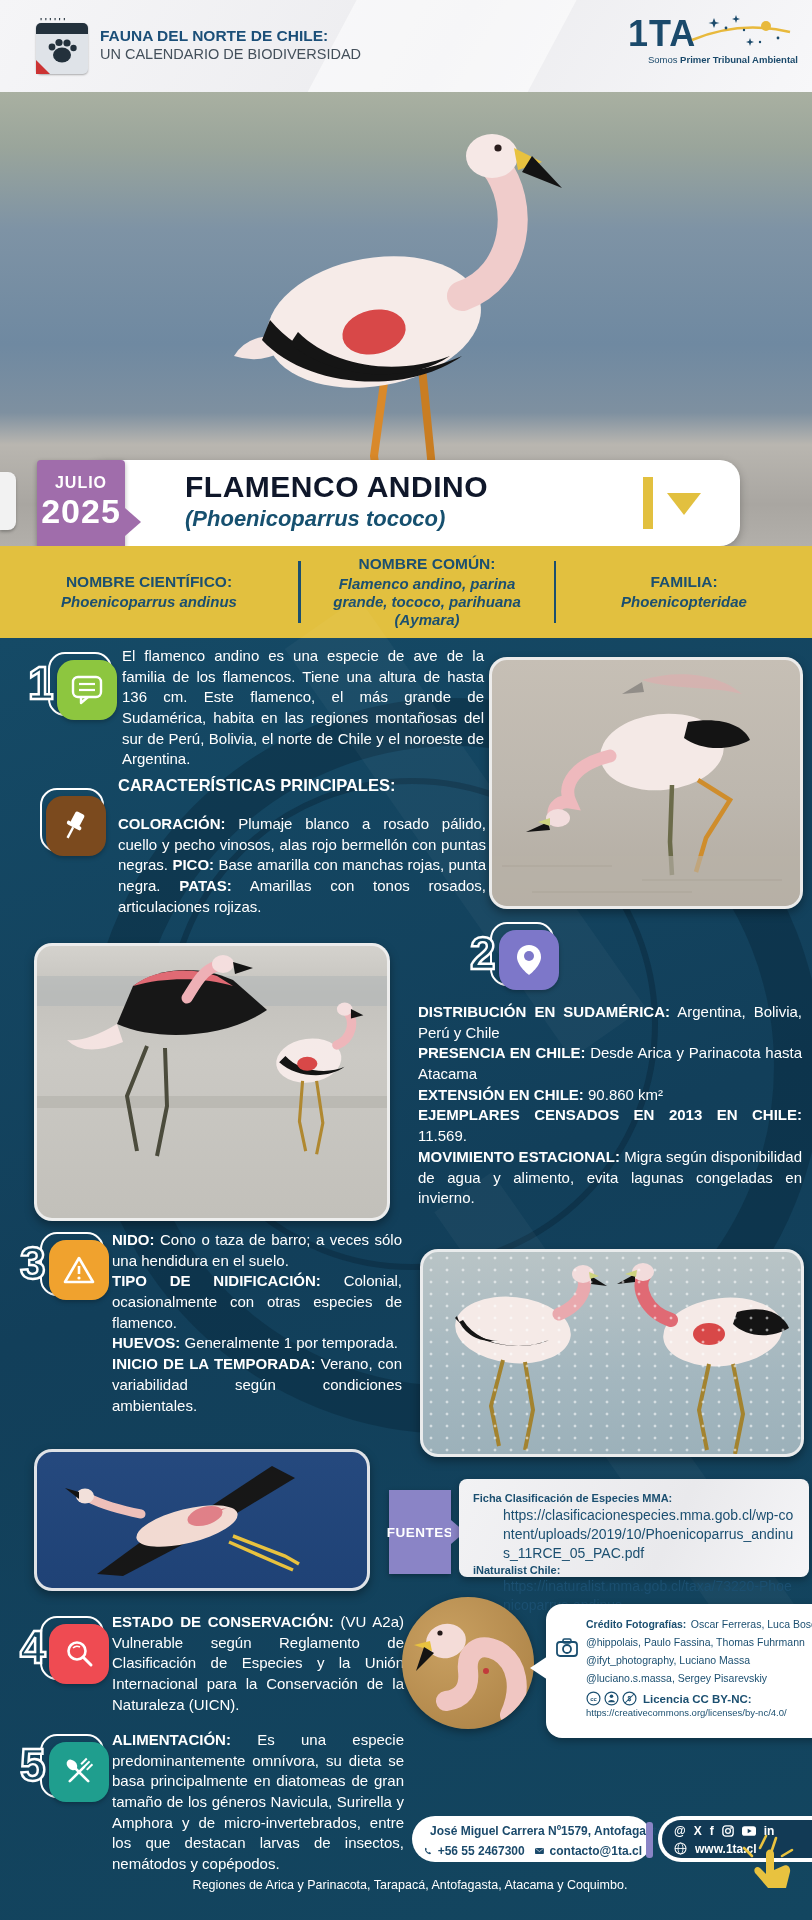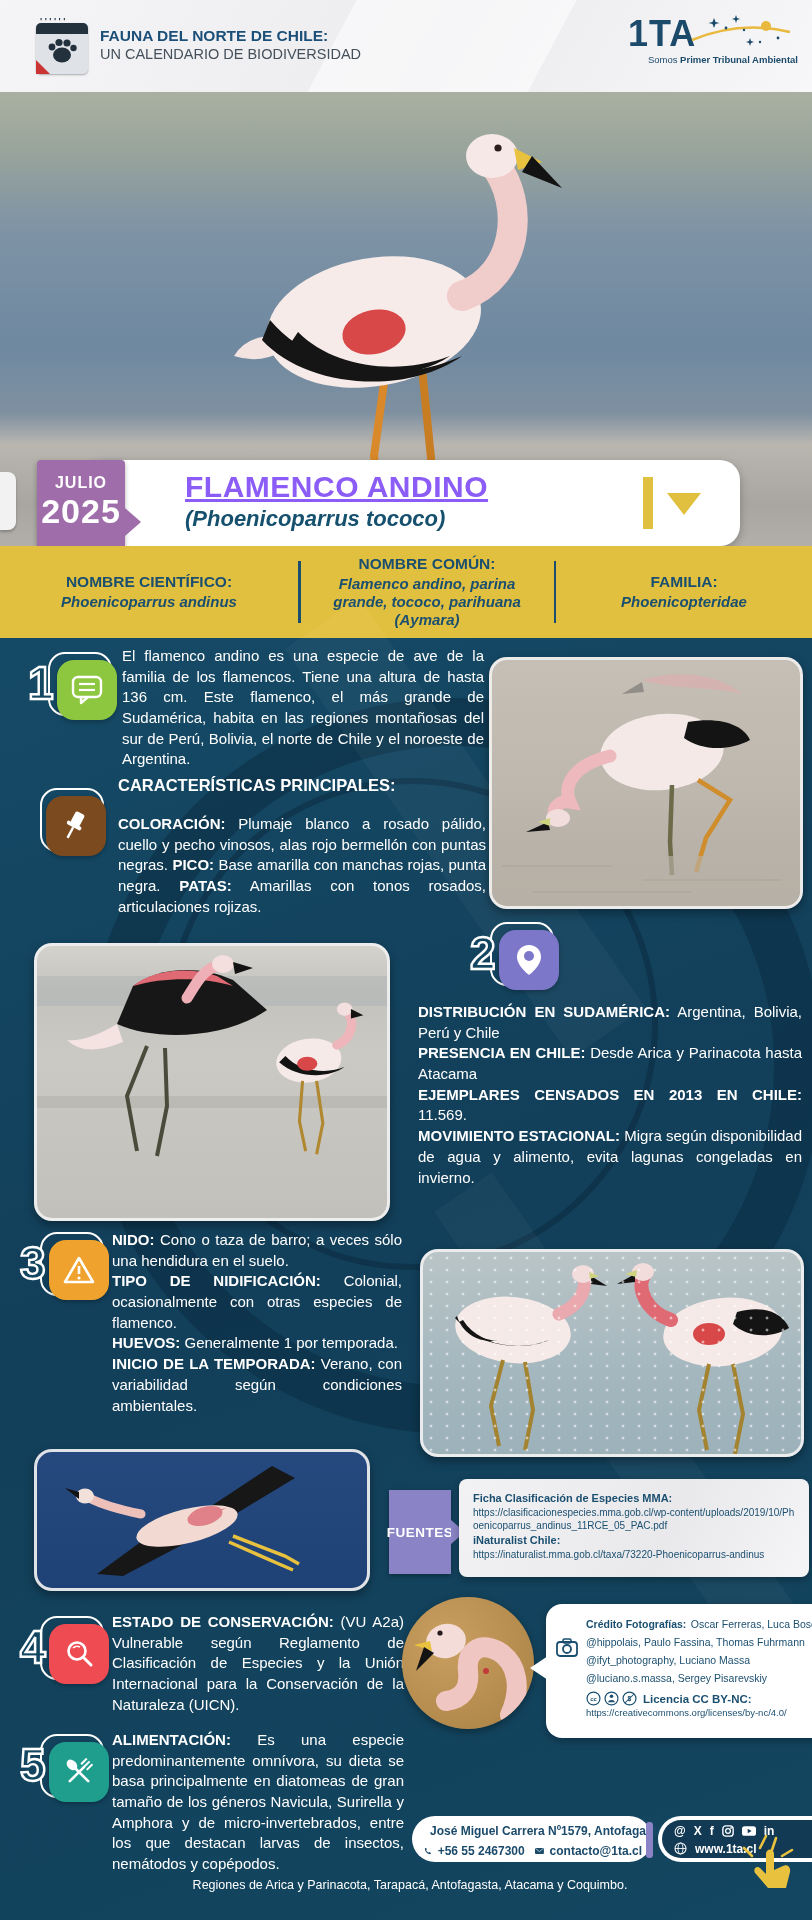--- a/index.html
+++ b/index.html
@@ -26,21 +26,21 @@
   .tag b{font-weight:800;}
 
   
   .hero{left:0;top:92px;width:812px;height:458px;
     background:linear-gradient(#a9b0a1 0%,#9aa59b 12%,#7e93a5 30%,#6f89a1 55%,#7e90a0 70%,#b9b6b0 77%,#a9a6a1 90%,#b3b0ab 100%);}
   .hero svg{position:absolute;left:150px;top:20px;}
 
   
   .left-tab{left:0;top:472px;width:16px;height:58px;background:#f2f2f2;border-radius:0 8px 8px 0;box-shadow:0 2px 3px rgba(0,0,0,.25);}
   .title-card{left:85px;top:460px;width:655px;height:86px;background:#fff;border-radius:20px;box-shadow:0 3px 8px rgba(0,0,0,.25);}
-  .sp-title{position:absolute;left:100px;top:10px;color:#8b5cf6;font-size:30px;font-weight:800;letter-spacing:.5px;text-decoration:underline;}
+  .sp-title{position:absolute;left:100px;top:10px;color:#0f172a;font-size:30px;font-weight:800;letter-spacing:.5px;}
   .sp-sci{position:absolute;left:100px;top:46px;color:#16506f;font-size:22px;font-style:italic;font-weight:600;}
   .ybar{position:absolute;left:558px;top:17px;width:10px;height:52px;background:#e2c03f;}
   .ytri{position:absolute;left:582px;top:33px;width:0;height:0;border-left:17px solid transparent;border-right:17px solid transparent;border-top:22px solid #e2c03f;}
   .month-badge{left:37px;top:460px;width:88px;height:116px;background:#a06dab;border-radius:4px;color:#fff;text-align:center;box-shadow:0 2px 5px rgba(0,0,0,.3);}
   .month-badge:after{content:"";position:absolute;right:-16px;top:48px;border-top:14px solid transparent;border-bottom:14px solid transparent;border-left:16px solid #a06dab;}
   .mb-month{margin-top:14px;font-weight:800;font-size:16px;letter-spacing:1px;}
   .mb-year{font-weight:800;font-size:34px;letter-spacing:1px;}
 
   
   .info-band{left:0;top:546px;width:812px;height:92px;background:#e2c03f;display:flex;align-items:center;}
@@ -73,21 +73,21 @@
   .ph2{background:linear-gradient(#d4d2cd 0%,#c4c2bd 18%,#cbc9c4 40%,#c2c0ba 100%);}
   .ph3{background:linear-gradient(#b9c4c6 0%,#a4b7bf 60%,#9cb1ba 100%);}
   .ph3 .sparkle{position:absolute;inset:0;background-image:radial-gradient(circle,rgba(255,255,255,.55) 1px,transparent 1.8px);background-size:16px 12px;}
   .phfly{background:linear-gradient(#25497e 0%,#1f4276 100%);}
 
   
   .fuentes-badge{position:absolute;background:#8a84c6;color:#fff;font-weight:800;font-size:13.5px;display:flex;align-items:center;justify-content:center;letter-spacing:.5px;box-shadow:0 2px 5px rgba(0,0,0,.3);}
   .fuentes-badge:after{content:"";position:absolute;right:-14px;top:50%;margin-top:-12px;border-top:12px solid transparent;border-bottom:12px solid transparent;border-left:14px solid #8a84c6;}
   .src-box{position:absolute;background:linear-gradient(115deg,#f2f2f4 0%,#e9e9ec 60%,#f5f5f7 100%);border-radius:8px;padding:12px 14px;color:#1b4f70;box-shadow:0 3px 7px rgba(0,0,0,.3);}
   .src-box .slbl{font-weight:800;font-size:11px;line-height:1.35;}
-  .src-box .surl{font-size:10px;line-height:1.35;word-break:break-all;}
+  .src-box .surl{font-size:14px;line-height:1.35;word-break:break-all;margin-left:30px;}
 
   
   .cred-circle{position:absolute;width:132px;height:132px;border-radius:50%;background:radial-gradient(circle at 35% 35%,#c9a061,#a97f43);overflow:hidden;box-shadow:0 3px 8px rgba(0,0,0,.35);}
   .bubble{position:absolute;background:#fff;border-radius:16px;padding:10px 12px 8px 40px;color:#1b4f70;box-shadow:0 3px 8px rgba(0,0,0,.3);}
   .bubble:before{content:"";position:absolute;left:-16px;top:52px;border-top:12px solid transparent;border-bottom:12px solid transparent;border-right:18px solid #fff;}
   .bubble .cam{position:absolute;left:10px;top:34px;}
   .cred-lbl{font-weight:800;font-size:10.5px;}
   .cred-names{font-size:10.5px;line-height:1.3;}
   .lic-row{display:flex;align-items:center;gap:3px;margin-top:5px;}
   .lic-lbl{font-weight:800;font-size:11.5px;margin-left:3px;}
@@ -285,20 +285,21 @@
       <span class="chip" style="background:#7d77c9;">
         <svg width="28" height="34" viewBox="0 0 28 34">
             <path d="M14 2 C7 2 2 7 2 14 C2 23 14 32 14 32 C14 32 26 23 26 14 C26 7 21 2 14 2 Z" fill="#fff"></path>
             <circle cx="14" cy="13" r="5" fill="#7d77c9"></circle>
           </svg>
       </span>
     </div>
     <div class="txt" style="left:418px;top:364px;width:384px;">
       <p><span class="lbl">DISTRIBUCIÓN EN SUDAMÉRICA:</span> <span>Argentina, Bolivia,  Perú y Chile</span></p>
       <p><span class="lbl">PRESENCIA EN CHILE:</span> <span>Desde Arica y Parinacota hasta Atacama</span></p>
+      <p><span class="lbl">EXTENSIÓN EN CHILE:</span> <span>90.860 km²</span></p>
       <p><span class="lbl">EJEMPLARES CENSADOS EN 2013 EN CHILE:</span> <span>11.569.</span></p>
       <p><span class="lbl">MOVIMIENTO ESTACIONAL:</span> <span>Migra según disponibilidad de agua y alimento, evita lagunas congeladas en invierno.</span></p>
     </div>
 
     <div class="numicon" style="left:20px;top:594px;">
       <span class="num">3</span>
       <span class="frame"></span>
       <span class="chip" style="background:#f0a22e;">
         <svg width="34" height="30" viewBox="0 0 34 30">
             <path d="M17 3 L31 27 L3 27 Z" fill="none" stroke="#fff" stroke-width="2.6" stroke-linejoin="round"></path>

